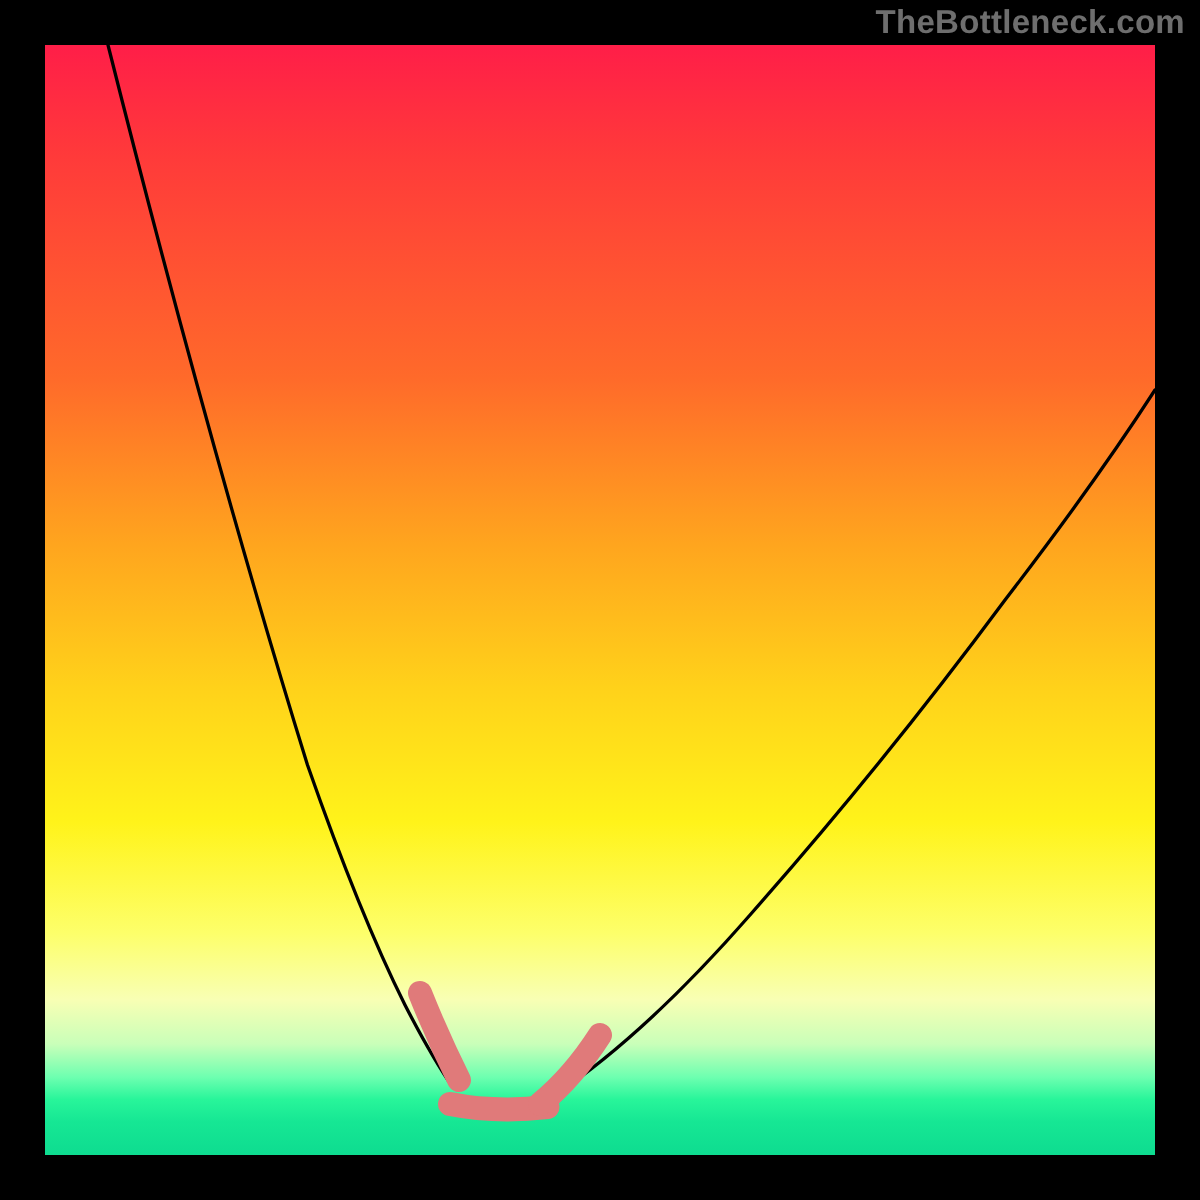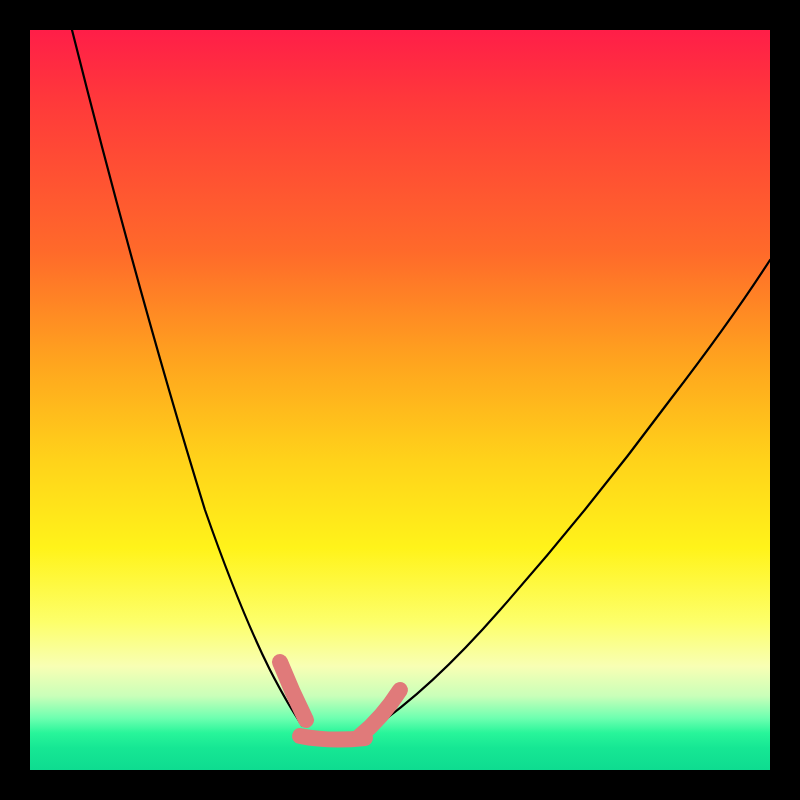--- a/index.html
+++ b/index.html
@@ -54,20 +54,21 @@
     position: absolute;
     inset: 0;
     width: 100%;
     height: 100%;
   }
 </style>
 </head>
 <body>
 
 <div class="frame">
+  <div class="watermark">TheBottleneck.com</div>
 
   <div class="plot-area">
     <div class="gradient"></div>
 
     <svg class="curves" viewBox="0 0 740 740" preserveAspectRatio="none">
 
       <path d="M 42 0
                Q 110 270 175 480
                Q 210 580 240 640
                Q 258 675 272 695" fill="none" stroke="#000" stroke-width="2.2" stroke-linecap="round"></path>

